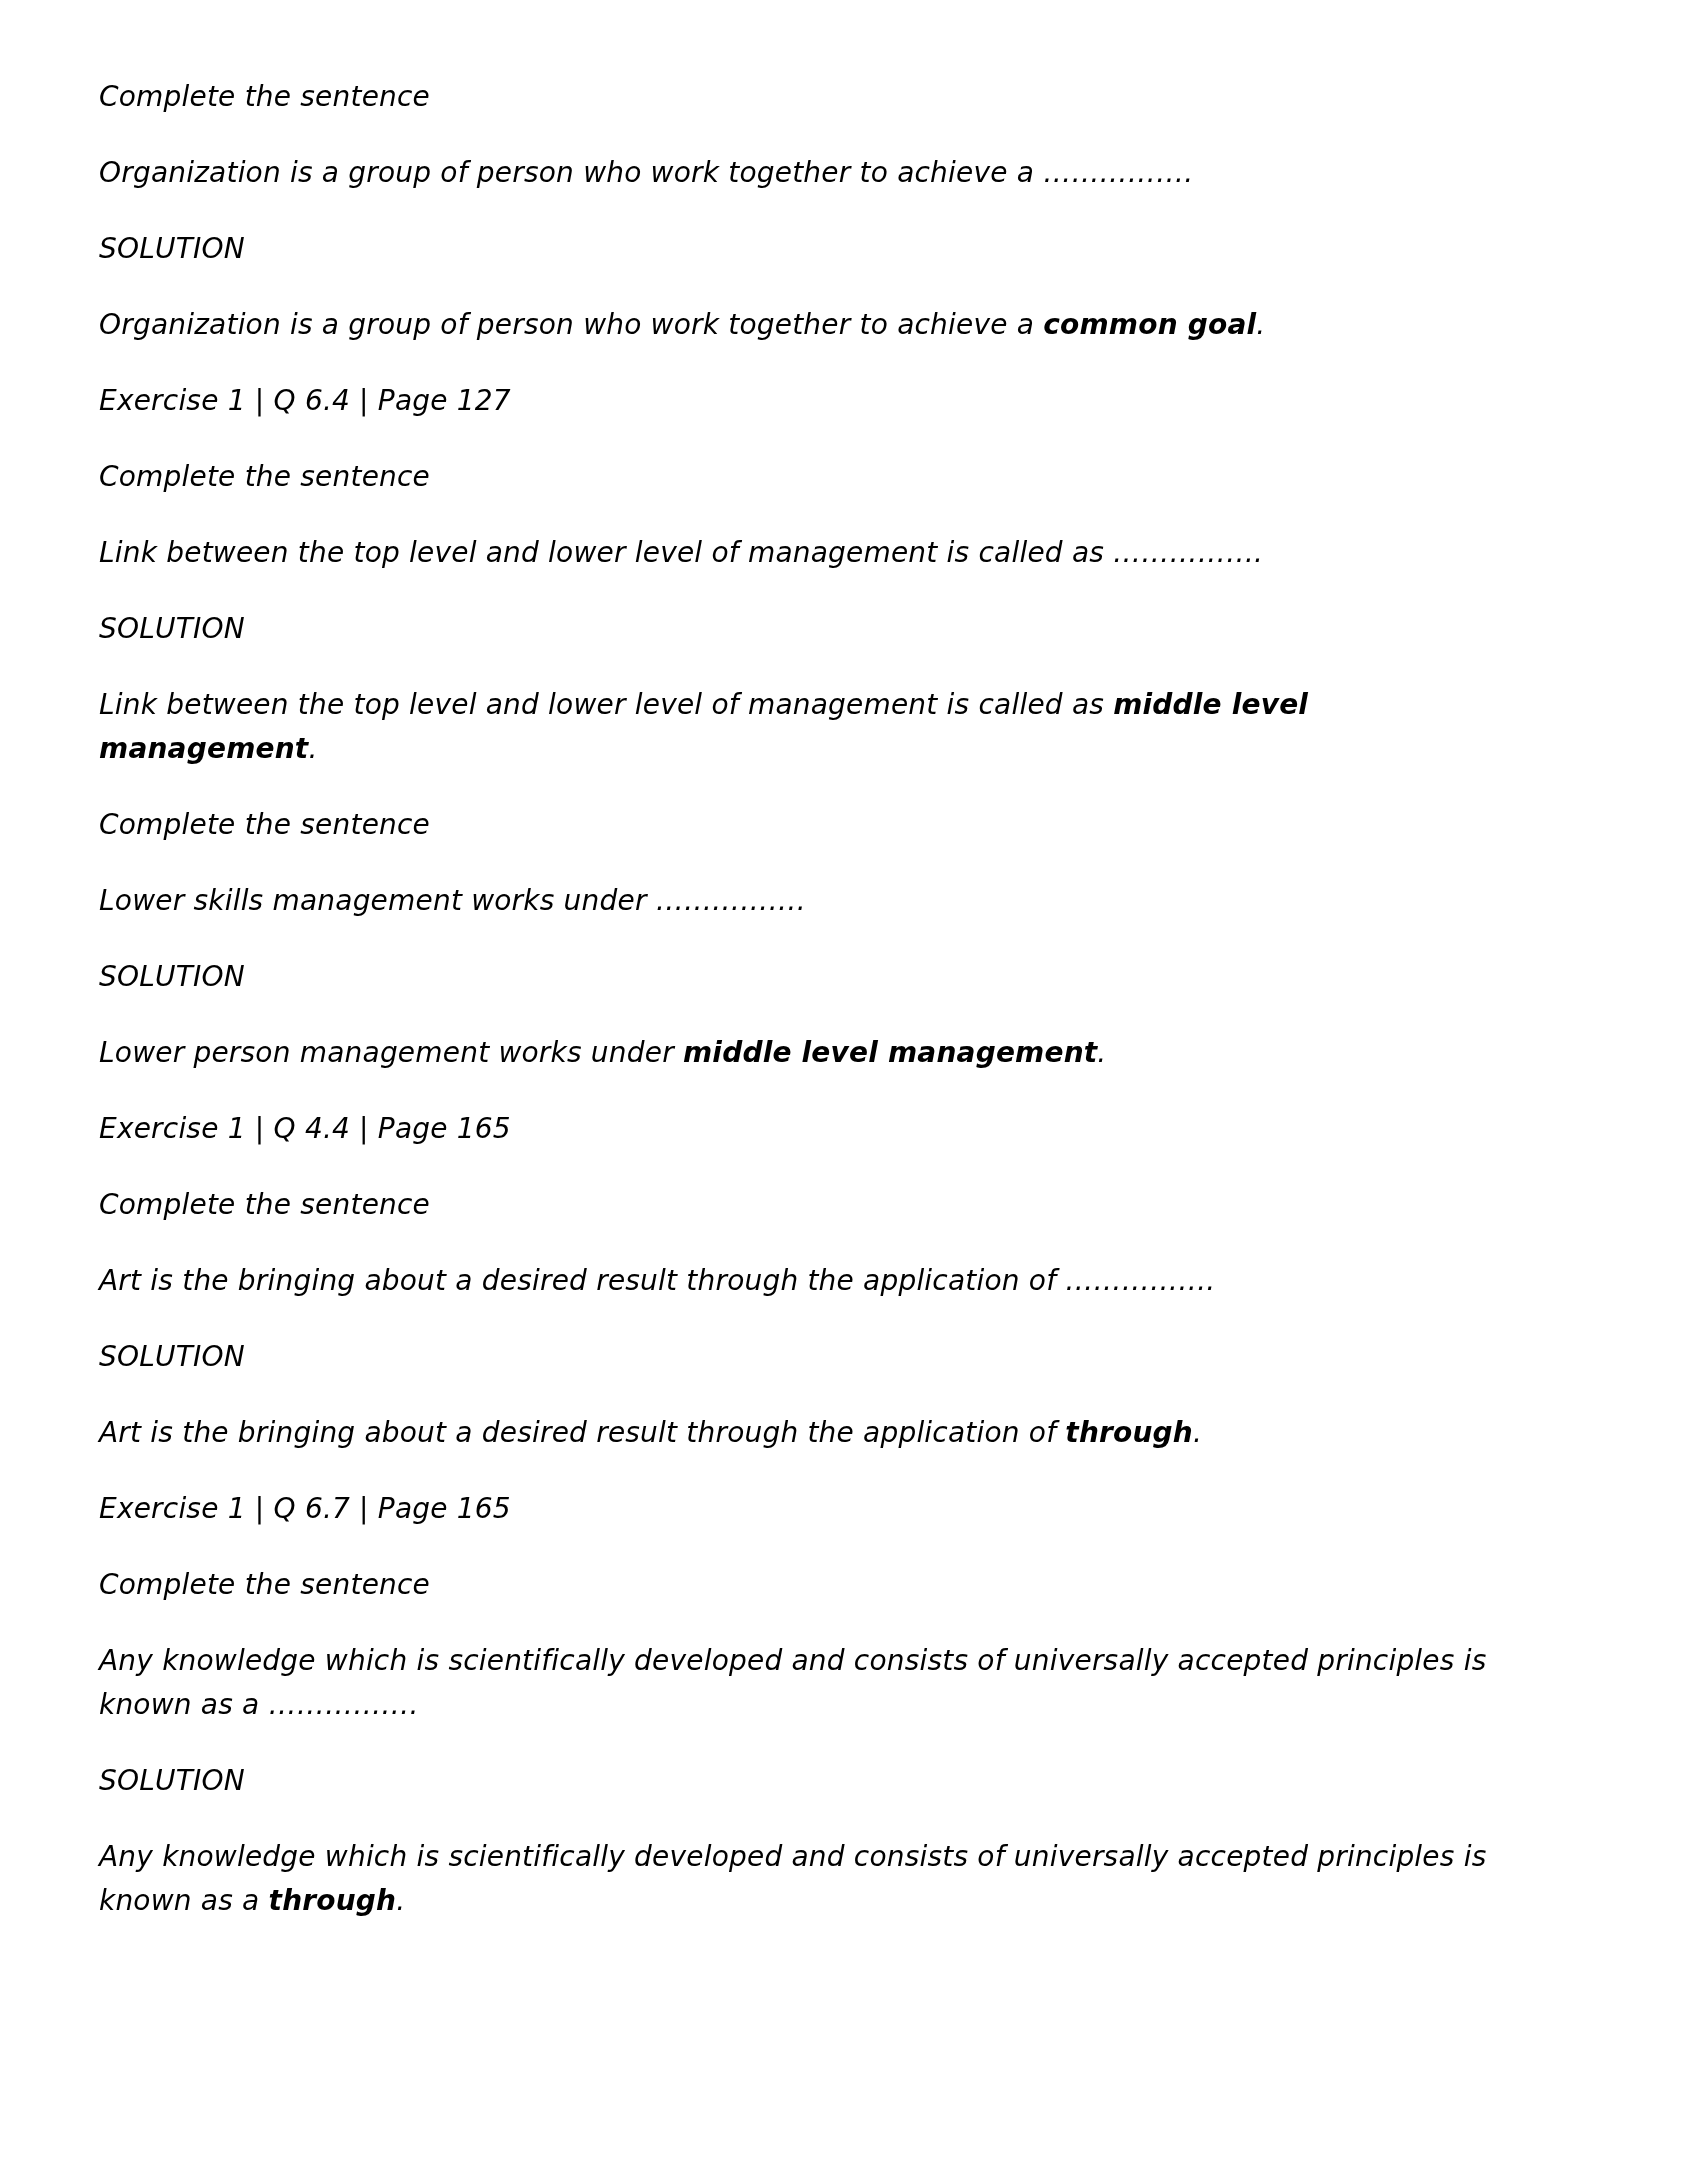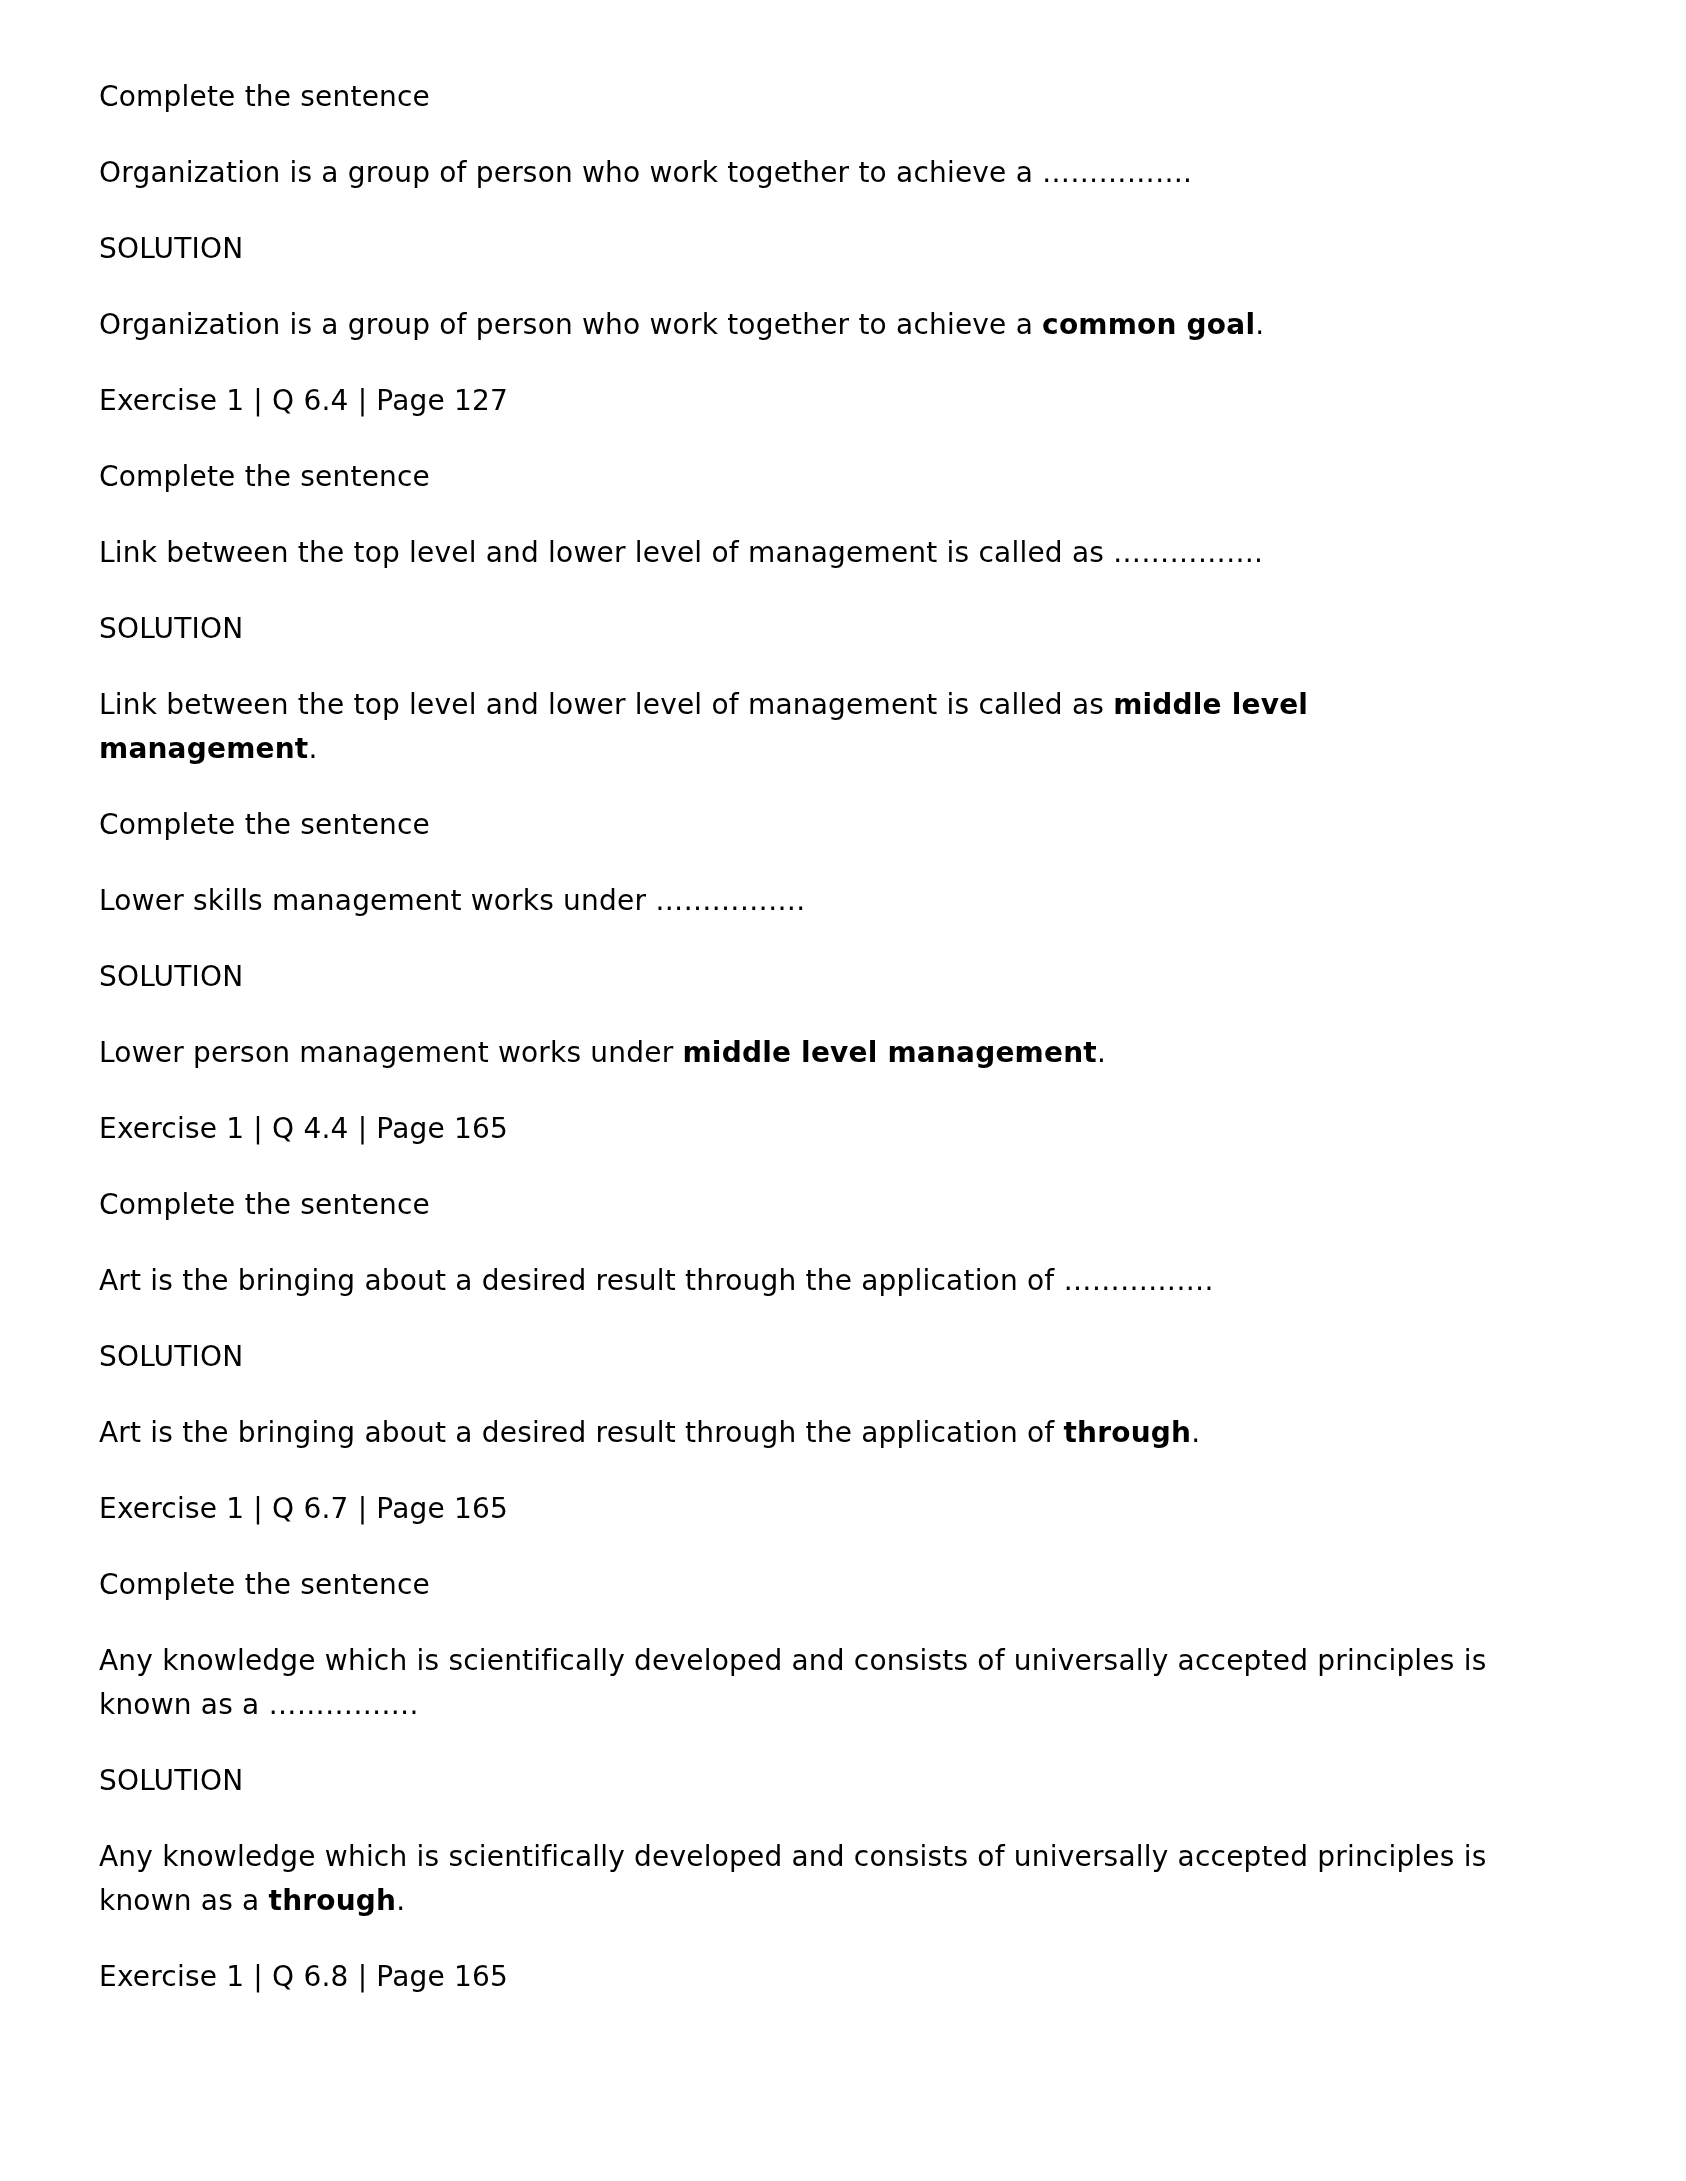--- a/index.html
+++ b/index.html
@@ -22,20 +22,21 @@
     background: #ffffff;
   }
   .qa-block p,
   .qa-block h3,
   .qa-block h4 {
     margin: 0 0 32px 0;
     font-size: 28px;
     line-height: 44px;
     font-weight: normal;
     letter-spacing: 0.2px;
+    font-style: italic;
   }
   .block-heading {
     font-weight: bold;
   }
   .solution-heading {
     font-weight: bold;
     letter-spacing: 0.8px;
   }
   .answer-keyword {
     font-weight: bold;
@@ -75,17 +76,16 @@
     <h4 class="solution-heading">SOLUTION</h4>
     <p class="answer-text"><span>Art is the bringing about a desired result through the application of </span><span class="answer-keyword">through</span><span>.</span></p>
     <p class="reference">Exercise 1 | Q 6.7 | Page 165</p>
   </section>
 
   <section class="qa-block">
     <h3 class="block-heading">Complete the sentence</h3>
     <p class="question-text">Any knowledge which is scientifically developed and consists of universally accepted principles is known as a …………….</p>
     <h4 class="solution-heading">SOLUTION</h4>
     <p class="answer-text"><span>Any knowledge which is scientifically developed and consists of universally accepted principles is known as a </span><span class="answer-keyword">through</span><span>.</span></p>
-    <p class="reference">Exercise 1 | Q 6.8 | Page 165</p>
   </section>
 
 </div>
 
 
 </body></html>

